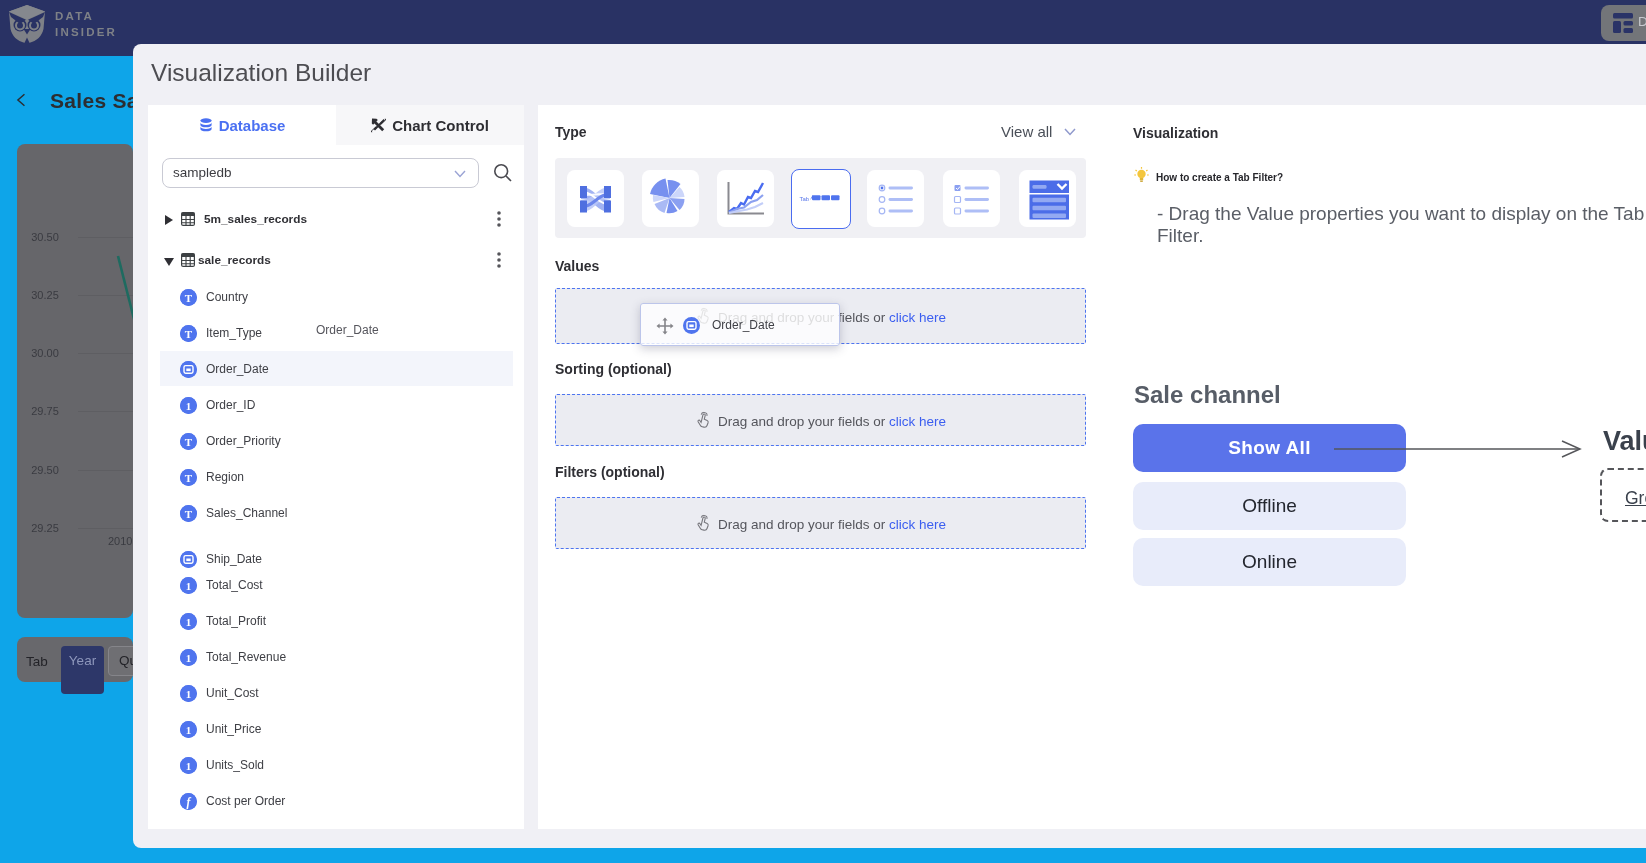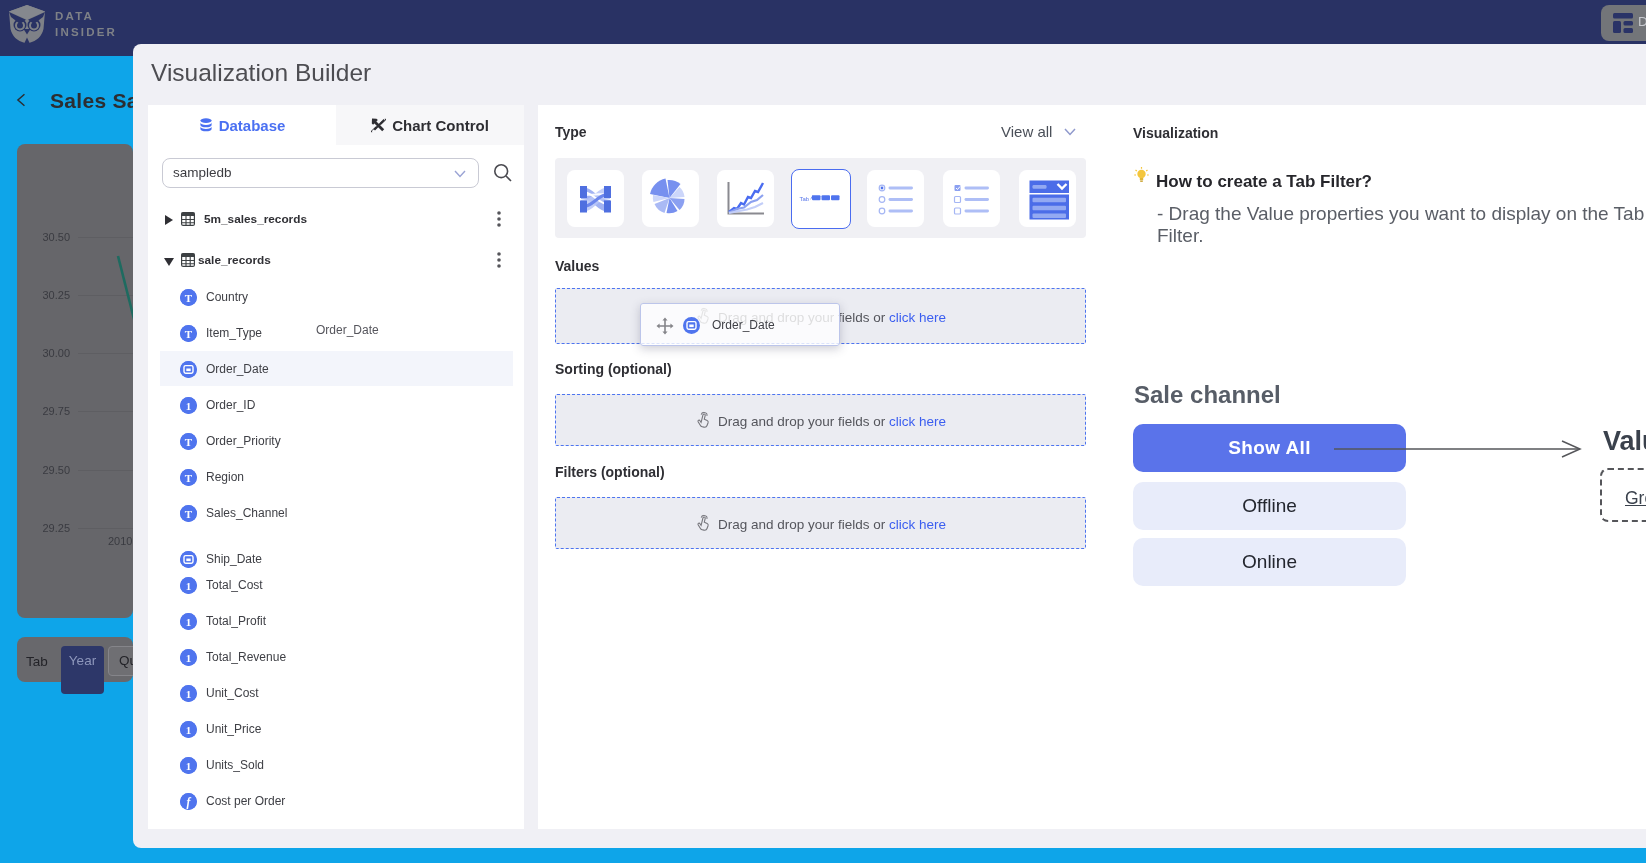--- a/index.html
+++ b/index.html
@@ -8,21 +8,21 @@
     font-family:"Liberation Sans",sans-serif;background:#0ea5e9;}
   .abs{position:absolute;}
 
   
   #navbar{position:absolute;left:0;top:0;width:1646px;height:56px;background:#293264;}
   #logotext{position:absolute;left:55px;top:7.5px;color:#7e8187;font-size:11.5px;font-weight:bold;letter-spacing:2.2px;line-height:16px;}
   #navbtn{position:absolute;left:1601px;top:5px;width:60px;height:36px;border-radius:8px;background:#737579;}
   #heading{position:absolute;left:50px;top:89px;color:#2c2d31;font-size:21px;font-weight:bold;letter-spacing:0.3px;}
   #backchev{position:absolute;left:13px;top:91px;width:18px;height:18px;color:#2c2d31;}
   #chartcard{position:absolute;left:17px;top:144px;width:116px;height:474px;background:#66666a;border-radius:8px;}
-  .ylab{position:absolute;left:20px;width:50px;text-align:right;font-size:11px;color:#3a3b41;}
+  .ylab{position:absolute;left:20px;width:50px;text-align:center;font-size:11px;color:#3a3b41;}
   .gline{position:absolute;left:78px;width:70px;height:1px;background:#5e5e62;}
   #card2{position:absolute;left:17px;top:637px;width:116px;height:45px;background:#68686c;border-radius:8px;}
 
   
   #modal{position:absolute;left:133px;top:44px;width:1520px;height:804px;
     background:#f0f0f5;border-radius:8px 0 0 8px;}
   #mtitle{position:absolute;left:18px;top:15px;font-size:24.5px;color:#4d4d52;font-weight:400;}
   .panel{position:absolute;top:61px;height:724px;background:#ffffff;}
   #lpanel{left:15px;width:376px;}
   #mpanel{left:405px;width:644px;}
@@ -413,21 +413,21 @@
     </div>
 
     <div class="panel" id="rpanel">
       <div class="seclabel" style="left:16px;top:20px;">Visualization</div>
       <svg class="abs" style="left:17px;top:62px" width="15" height="16" viewBox="0 0 15 16">
         <circle cx="7.5" cy="7" r="4.2" fill="#f4c63c"></circle>
         <rect x="5.8" y="11" width="3.4" height="2.2" fill="#e0b637"></rect>
         <rect x="6.2" y="13.5" width="2.6" height="1.4" fill="#caa432"></rect>
         <path d="M7.5,0 V1.8 M13.5,3 L12.2,4 M1.5,3 L2.8,4 M14.8,8 H13 M0.2,8 H2" stroke="#f4c63c" stroke-width="1.2"></path>
       </svg>
-      <div class="abs" style="left:39px;top:67px;font-size:17px;font-weight:bold;color:#26262b;">How to create a Tab Filter?</div>
+      <div class="abs" style="left:39px;top:67px;font-size:10px;font-weight:bold;color:#26262b;">How to create a Tab Filter?</div>
       <div class="abs" style="left:40px;top:98px;font-size:19px;color:#5a5e66;">- Drag the Value properties you want to display on the Tab Filter.</div>
       <div class="abs" style="left:17px;top:276px;font-size:24px;font-weight:bold;color:#575d67;letter-spacing:0px;">Sale channel</div>
       <div id="showall">Show All</div>
       <div class="lbtn" style="top:377px">Offline</div>
       <div class="lbtn" style="top:433px">Online</div>
       <svg class="abs" style="left:217px;top:334px" width="336" height="20" viewBox="0 0 336 20">
         <path d="M0,10 H245" stroke="#55565a" stroke-width="1.5" fill="none"></path>
         <path d="M228,2 L246,10 L228,18" stroke="#55565a" stroke-width="1.5" fill="none"></path>
       </svg>
       <div id="valu">Value</div>

